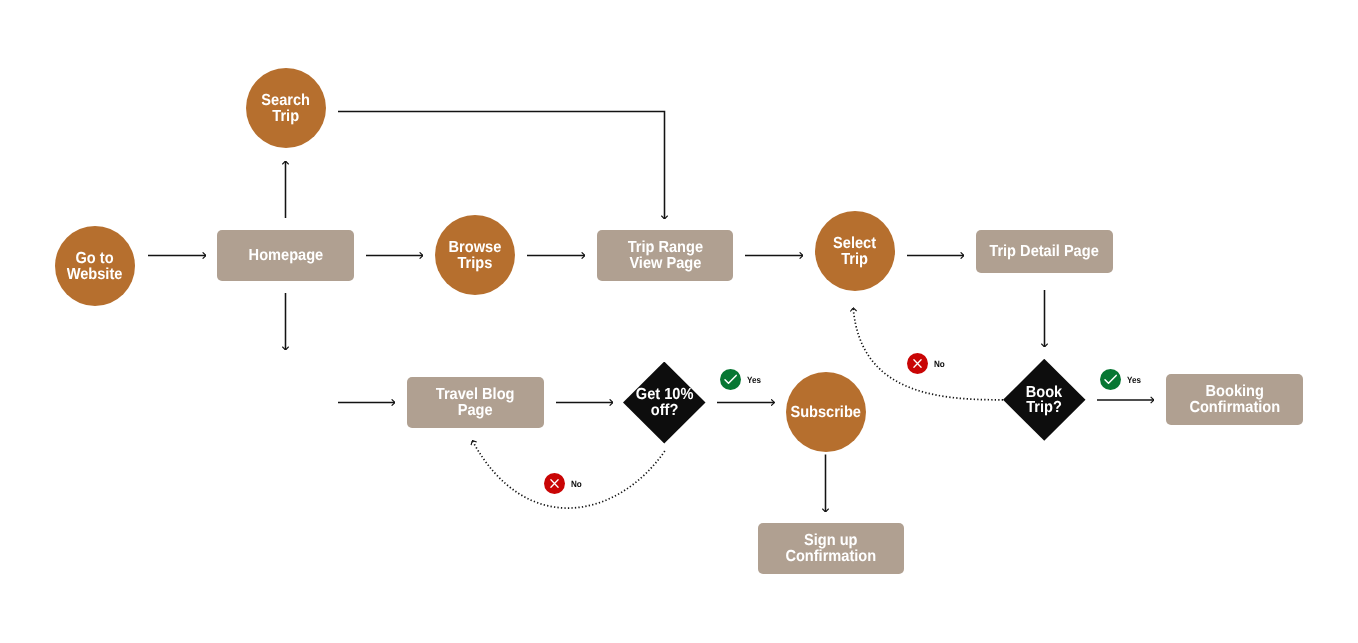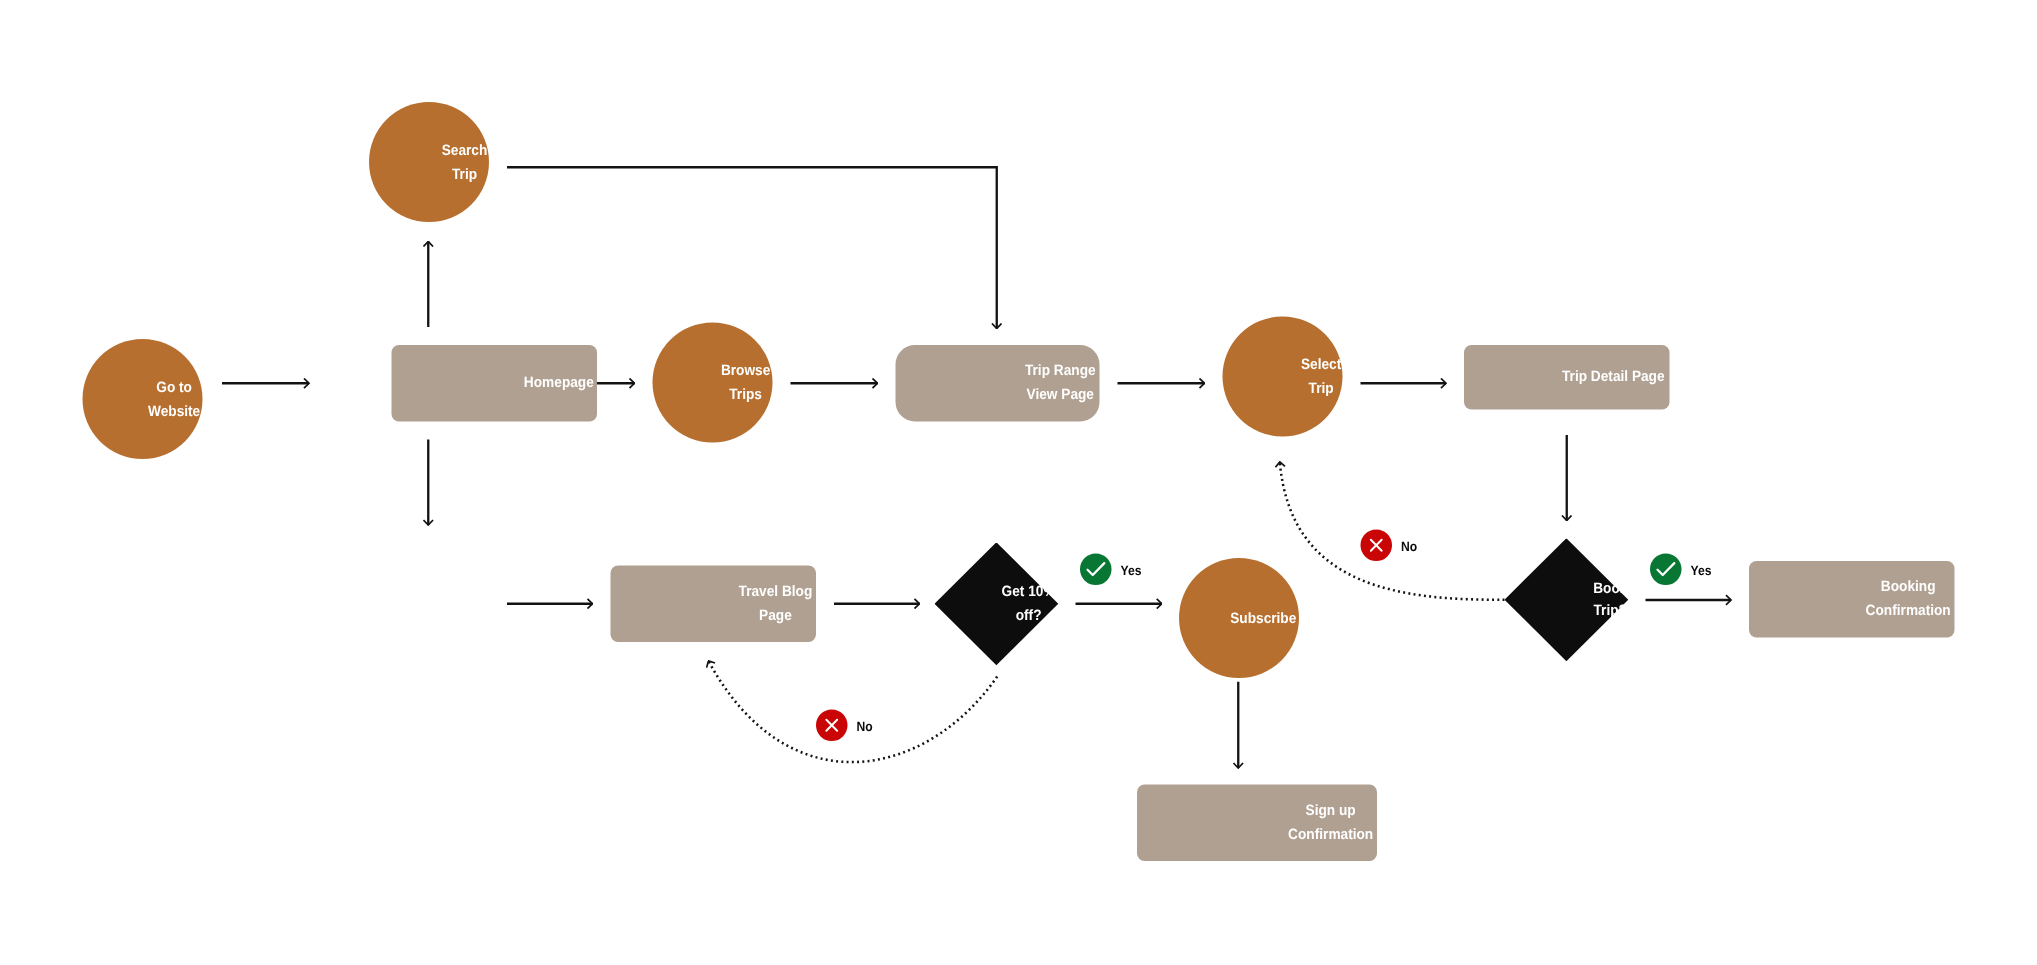--- a/index.html
+++ b/index.html
@@ -1,22 +1,22 @@
 <!DOCTYPE html>
 <html><head>
 <meta charset="utf-8">
 <title>User Flow Diagram</title>
 <style>
   html,body{margin:0;padding:0;background:#ffffff;}
   body{width:1358px;height:643px;overflow:hidden;font-family:"Liberation Sans",sans-serif;
        -webkit-font-smoothing:antialiased;text-rendering:geometricPrecision;}
   #canvas{position:relative;width:1358px;height:643px;background:#ffffff;}
   svg.edges{position:absolute;left:0;top:0;width:1358px;height:643px;overflow:visible;}
-  .node{position:absolute;display:flex;align-items:center;justify-content:flex-end;text-align:center;
-        color:#ffffff;font-weight:bold;font-size:10px;line-height:15.7px;}
+  .node{position:absolute;display:flex;align-items:center;justify-content:center;text-align:center;
+        color:#ffffff;font-weight:bold;font-size:16px;line-height:15.7px;}
   .node.circle{border-radius:50%;background:#b66f2e;}
   .node.rect{border-radius:5px;background:#b0a091;}
   .node.diamond span{position:relative;z-index:2;}
   .badge{position:absolute;display:flex;align-items:center;}
   .badge .dot{width:21px;height:21px;border-radius:50%;display:block;}
   .badge .lbl{font-size:9px;font-weight:bold;color:#0a0a0a;margin-left:6.2px;white-space:nowrap;
               transform:scaleX(0.9) translateZ(0);transform-origin:left center;-webkit-font-smoothing:antialiased;
               position:relative;top:0.5px;}
   .dot.yes{background:#077733;}
   .dot.no{background:#c90505;}
@@ -27,25 +27,25 @@
 
   
   #n-go-to-website    {left:55px;  top:226px; width:80px; height:80px;}
   #n-search-trip      {left:246px; top:68px;  width:80px; height:80px;}
   #n-browse-trips     {left:435px; top:215px; width:80px; height:80px;}
   #n-select-trip      {left:815px; top:211px; width:80px; height:80px;}
   #n-read-travel-post {left:245px; top:362px; width:80px; height:80px;}
   #n-subscribe        {left:786px; top:372px; width:80px; height:80px;}
 
   
-  #n-homepage             {left:217px;  top:230px; width:137px; height:51px;margin-left:44px;}
-  #n-trip-range-view-page {left:597px;  top:230px; width:136px; height:51px;border-radius:13px;}
+  #n-homepage             {left:217px;  top:230px; width:137px; height:51px;}
+  #n-trip-range-view-page {left:597px;  top:230px; width:136px; height:51px;}
   #n-trip-detail-page     {left:976px;  top:230px; width:137px; height:43px;}
   #n-travel-blog-page     {left:407px;  top:377px; width:137px; height:51px;}
-  #n-sign-up-confirmation {left:758px;  top:523px; width:160px; height:51px;}
+  #n-sign-up-confirmation {left:758px;  top:523px; width:146px; height:51px;}
   #n-booking-confirmation {left:1166px; top:374px; width:137px; height:51px;}
 
   
   #n-get-10-off {left:623px;  top:361.5px; width:82.5px; height:82px;}
   #n-book-trip  {left:1003px; top:358.8px; width:82.5px; height:82px;}
   .node.diamond{overflow:visible;}
   .node.diamond::before{content:"";position:absolute;left:0;top:0;width:100%;height:100%;
       background:#0d0d0d;clip-path:polygon(50% 0, 100% 50%, 50% 100%, 0 50%);z-index:1;}
 
   #b-yes-subscribe {left:720px;  top:369px;}

